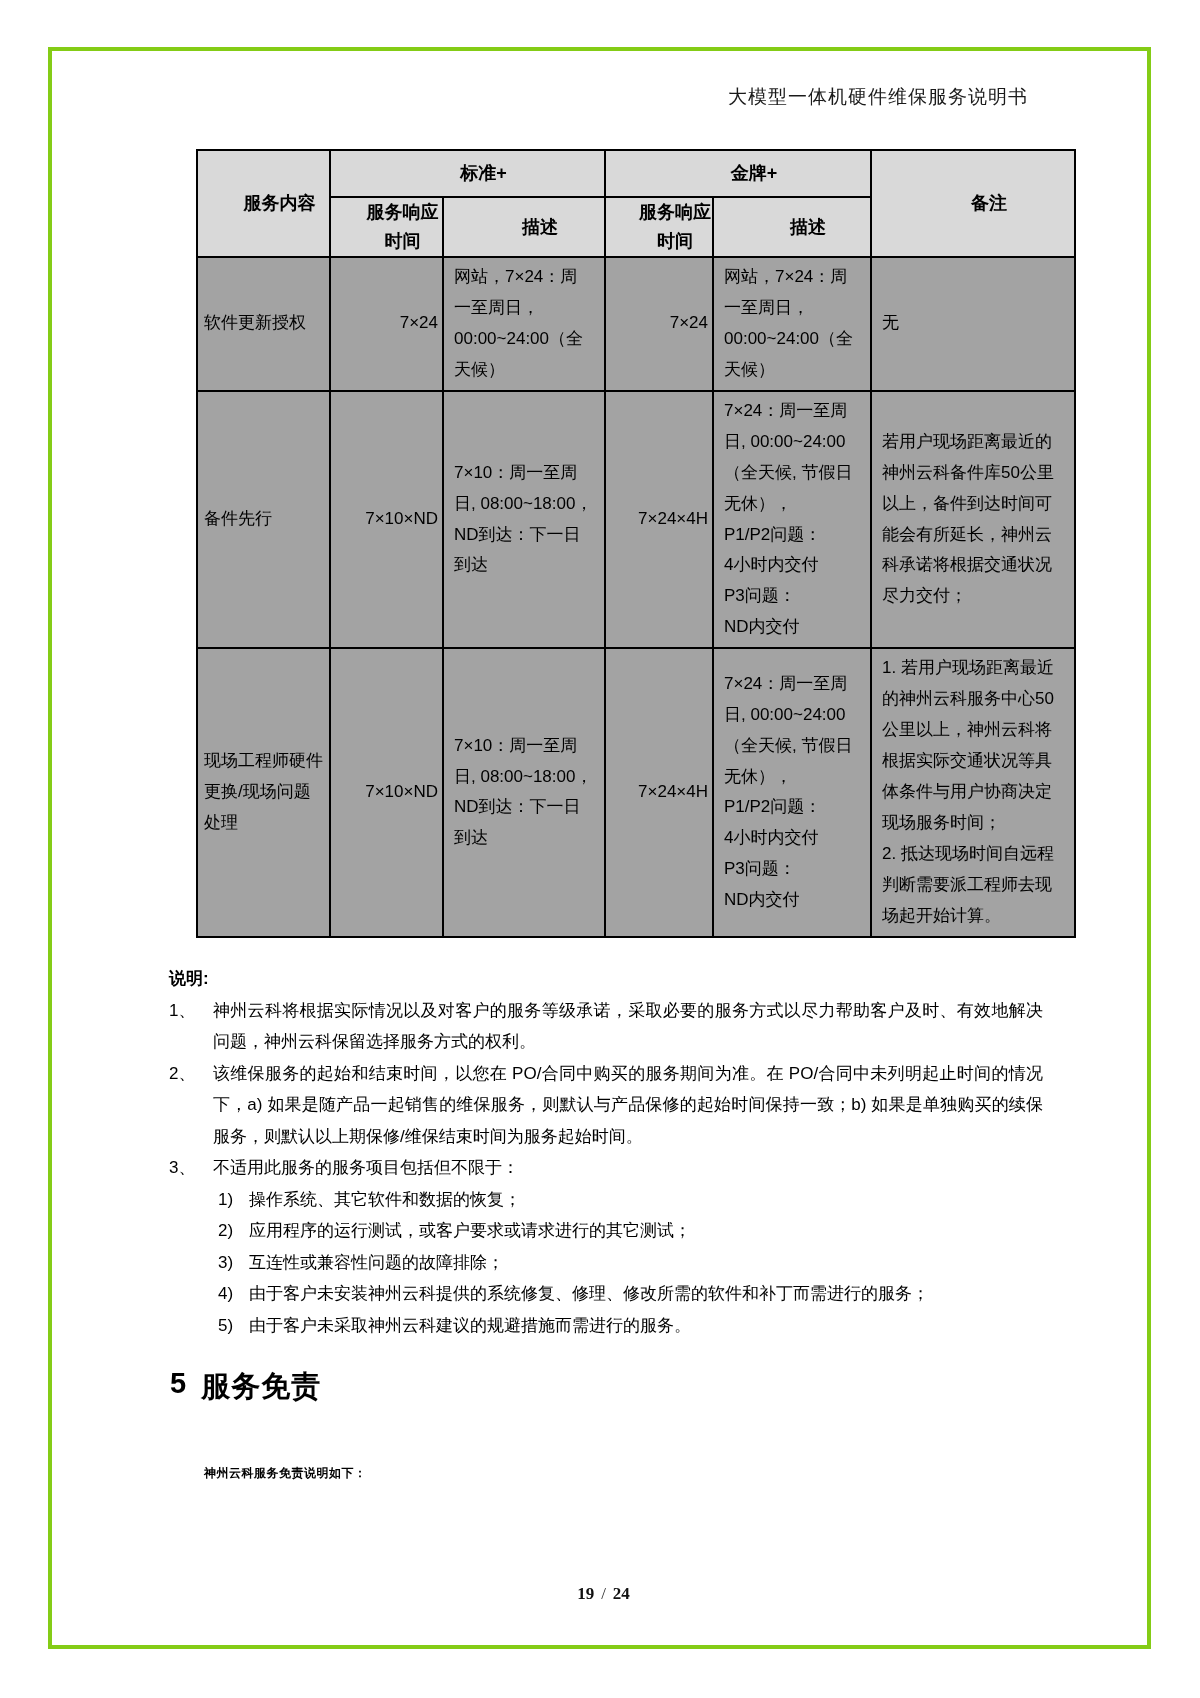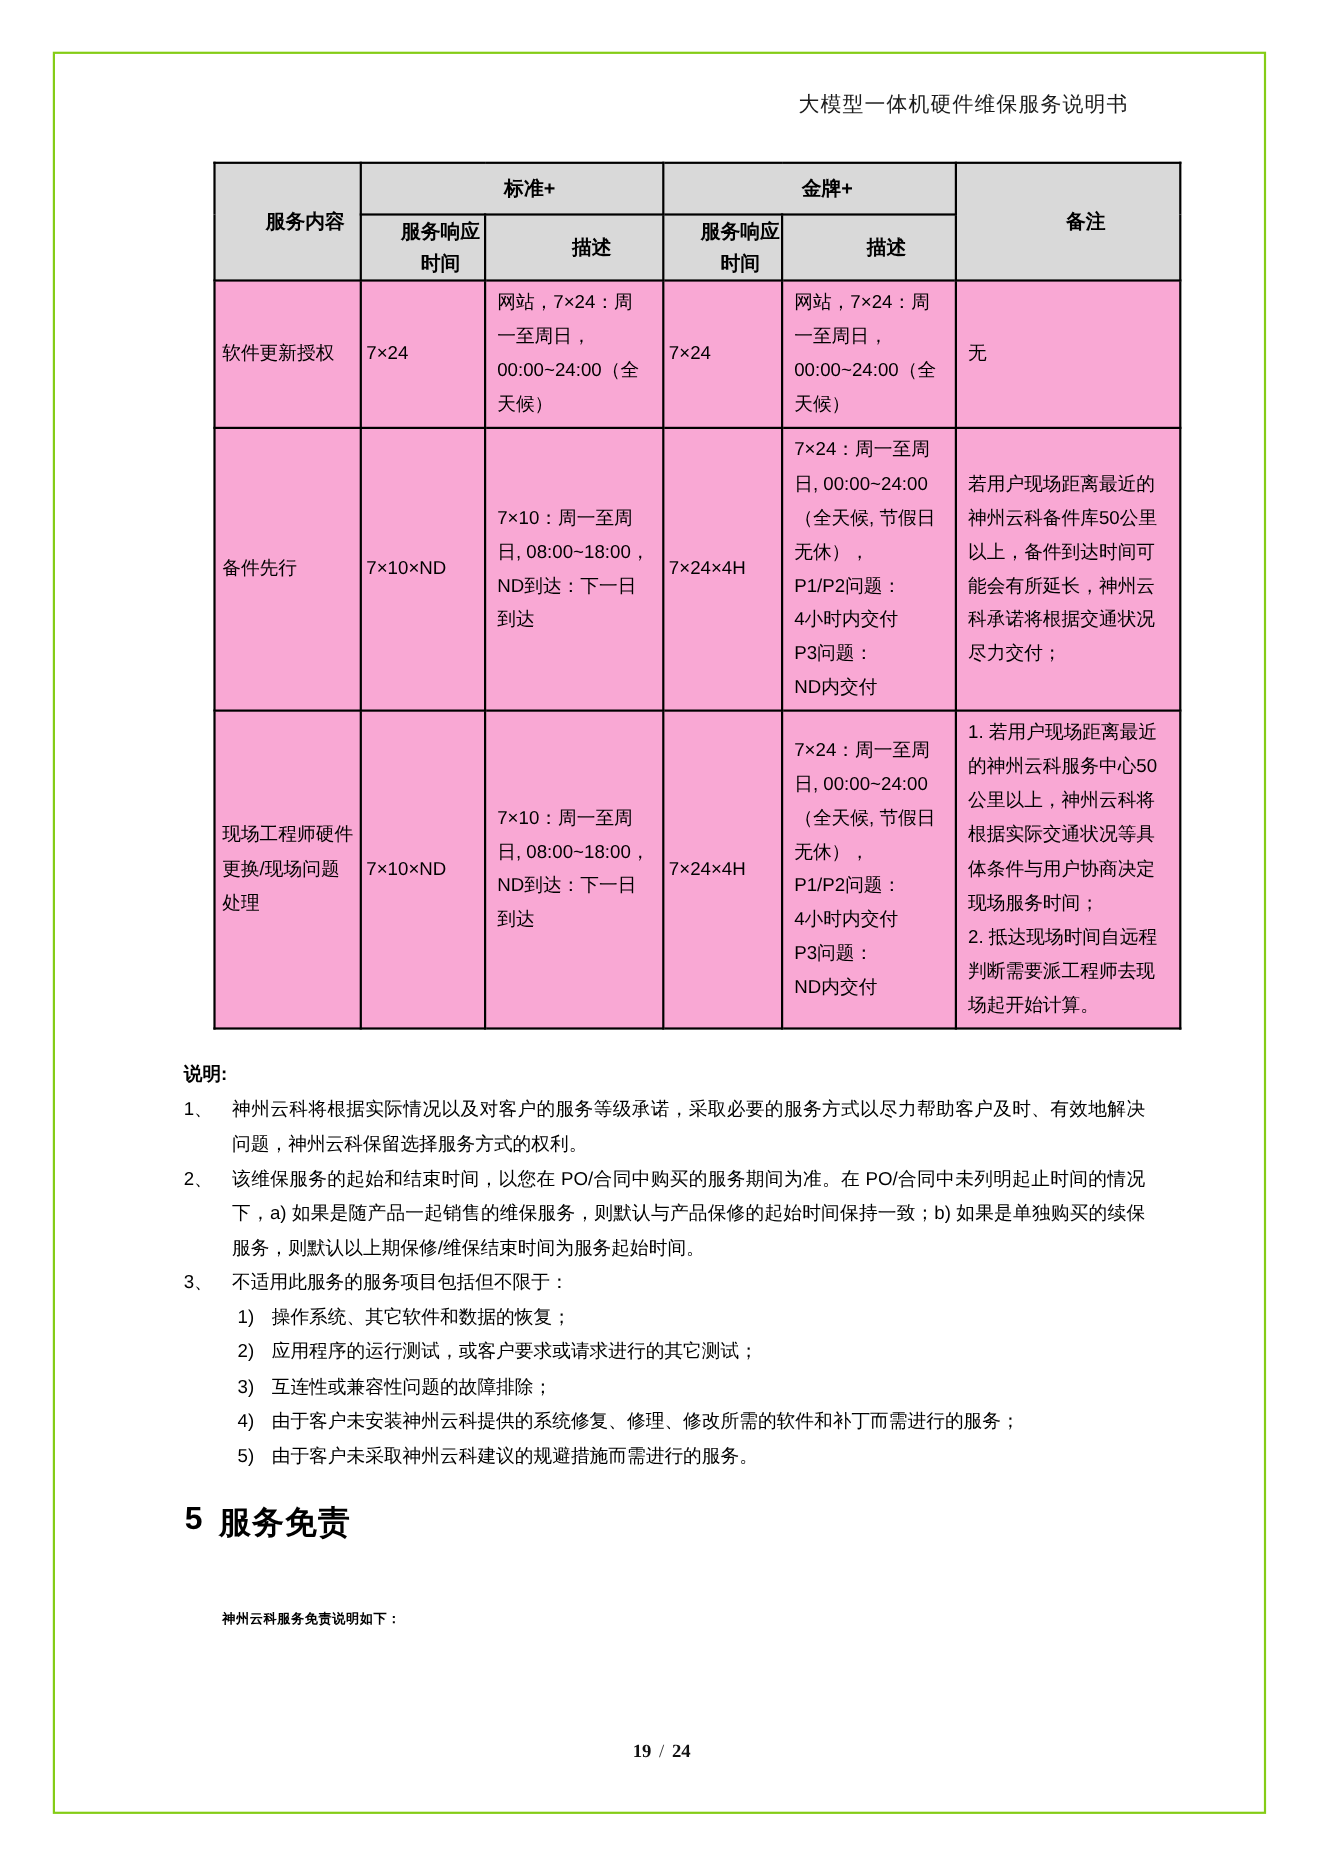--- a/index.html
+++ b/index.html
@@ -4,44 +4,44 @@
 <style>
   * { margin:0; padding:0; box-sizing:border-box; }
   html,body { background:#ffffff; }
   .sheet {
     position:relative; width:1200px; height:1698px; background:#ffffff;
     font-family:"Liberation Sans", sans-serif; color:#000;
     overflow:hidden;
   }
   .border-box {
     position:absolute; left:48px; top:47px; width:1103px; height:1602px;
-    border:2px solid #84cc16; background:#ffffff;
+    border:4px solid #84cc16; background:#ffffff;
   }
   .doc-title {
     position:absolute; left:144px; top:33px; width:832px;
     text-align:right; font-family:"Liberation Serif", serif;
     font-size:19px; color:#1a1a1a; letter-spacing:1px;
   }
   
   table.service-table {
     position:absolute; left:144px; top:98px; width:878px;
     border-collapse:collapse; table-layout:fixed;
     font-size:17px; color:#000;
   }
   .service-table th, .service-table td { border:2px solid #000; }
   .service-table thead th {
     background:#d9d9d9; font-weight:bold; text-align:center;
     vertical-align:middle; font-size:18px; line-height:1.6;padding-left:32px;
   }
   .pre { white-space:pre-line; }
   .service-table td {
-    vertical-align:middle; line-height:1.82; background:#f9a8d4;
+    vertical-align:middle; line-height:1.82; background:#a3a3a3;
   }
   .c-service { text-align:left; padding:2px 6px; }
-  .c-time    { text-align:left; padding:2px 4px;margin-top:47px; }
+  .c-time    { text-align:right; padding:2px 4px;margin-top:47px; }
   .c-desc    { text-align:left; padding:4px 10px; white-space:pre-line; }
   .c-remark  { text-align:left; padding:4px 10px; white-space:pre-line; }
   tr.hr1 { height:47px; }
   tr.hr2 { height:60px; }
   tr.r1  { height:130px; }
   tr.r2  { height:253px; }
   tr.r3  { height:283px; }
   
   .notes {
     position:absolute; left:117px; top:912px; width:874px;

